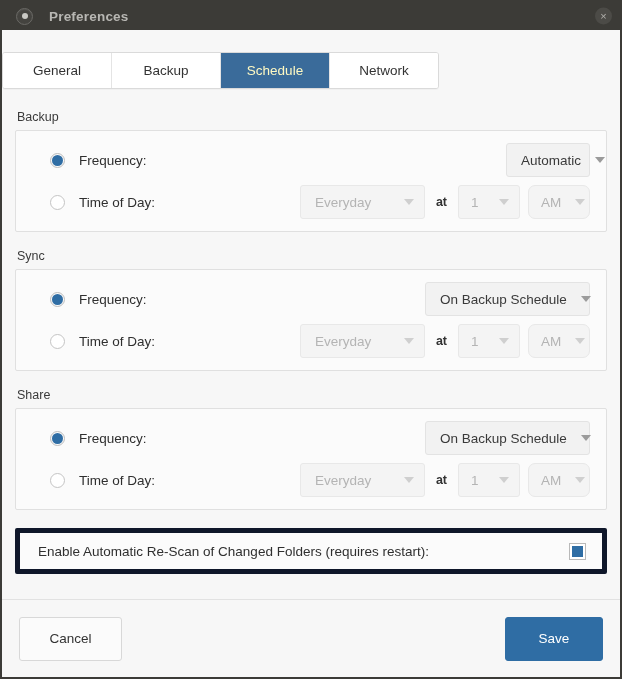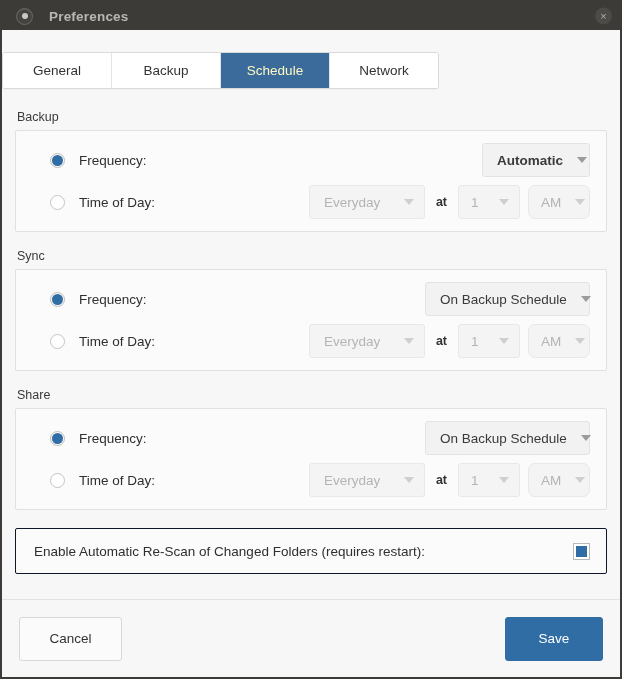--- a/index.html
+++ b/index.html
@@ -138,34 +138,34 @@
   .dd.disabled{color:#b4b4b4;background:#f4f4f4;border-color:#e8e8e8;cursor:default;}
   .dd .ddtext{flex:1;white-space:nowrap;}
   .caret{
     width:0;height:0;margin-left:14px;
     border-left:5px solid transparent;
     border-right:5px solid transparent;
     border-top:6px solid #9b9b9b;
     flex:0 0 auto;
   }
   .dd.disabled .caret{border-top-color:#cfcfcf;}
-  .dd-auto{width:108px;font-weight:bold;}
+  .dd-auto{width:84px;}
   .dd-sched{width:165px;}
-  .dd-day{width:116px;}
+  .dd-day{width:125px;}
   .dd-hour{width:62px;padding-left:12px;}
   .dd-ampm{width:62px;padding-left:12px;border-radius:7px;}
   .at-label{
     font-size:12.5px;color:#333;font-weight:bold;
     margin:0 11px;
   }
   .row-right{display:flex;align-items:center;}
   
   .rescan-panel{
     margin:18px 13px 0 13px;
-    border:1px solid #0f172a;
+    border:5px solid #0f172a;
     background:#fbfbfb;
     border-radius:2px;
     height:46px;
     display:flex;align-items:center;
     padding:0 16px 0 18px;
     box-sizing:border-box;
   }
   .rescan-label{font-size:13.5px;color:#2f2f2f;}
   .checkbox{
     width:17px;height:17px;

